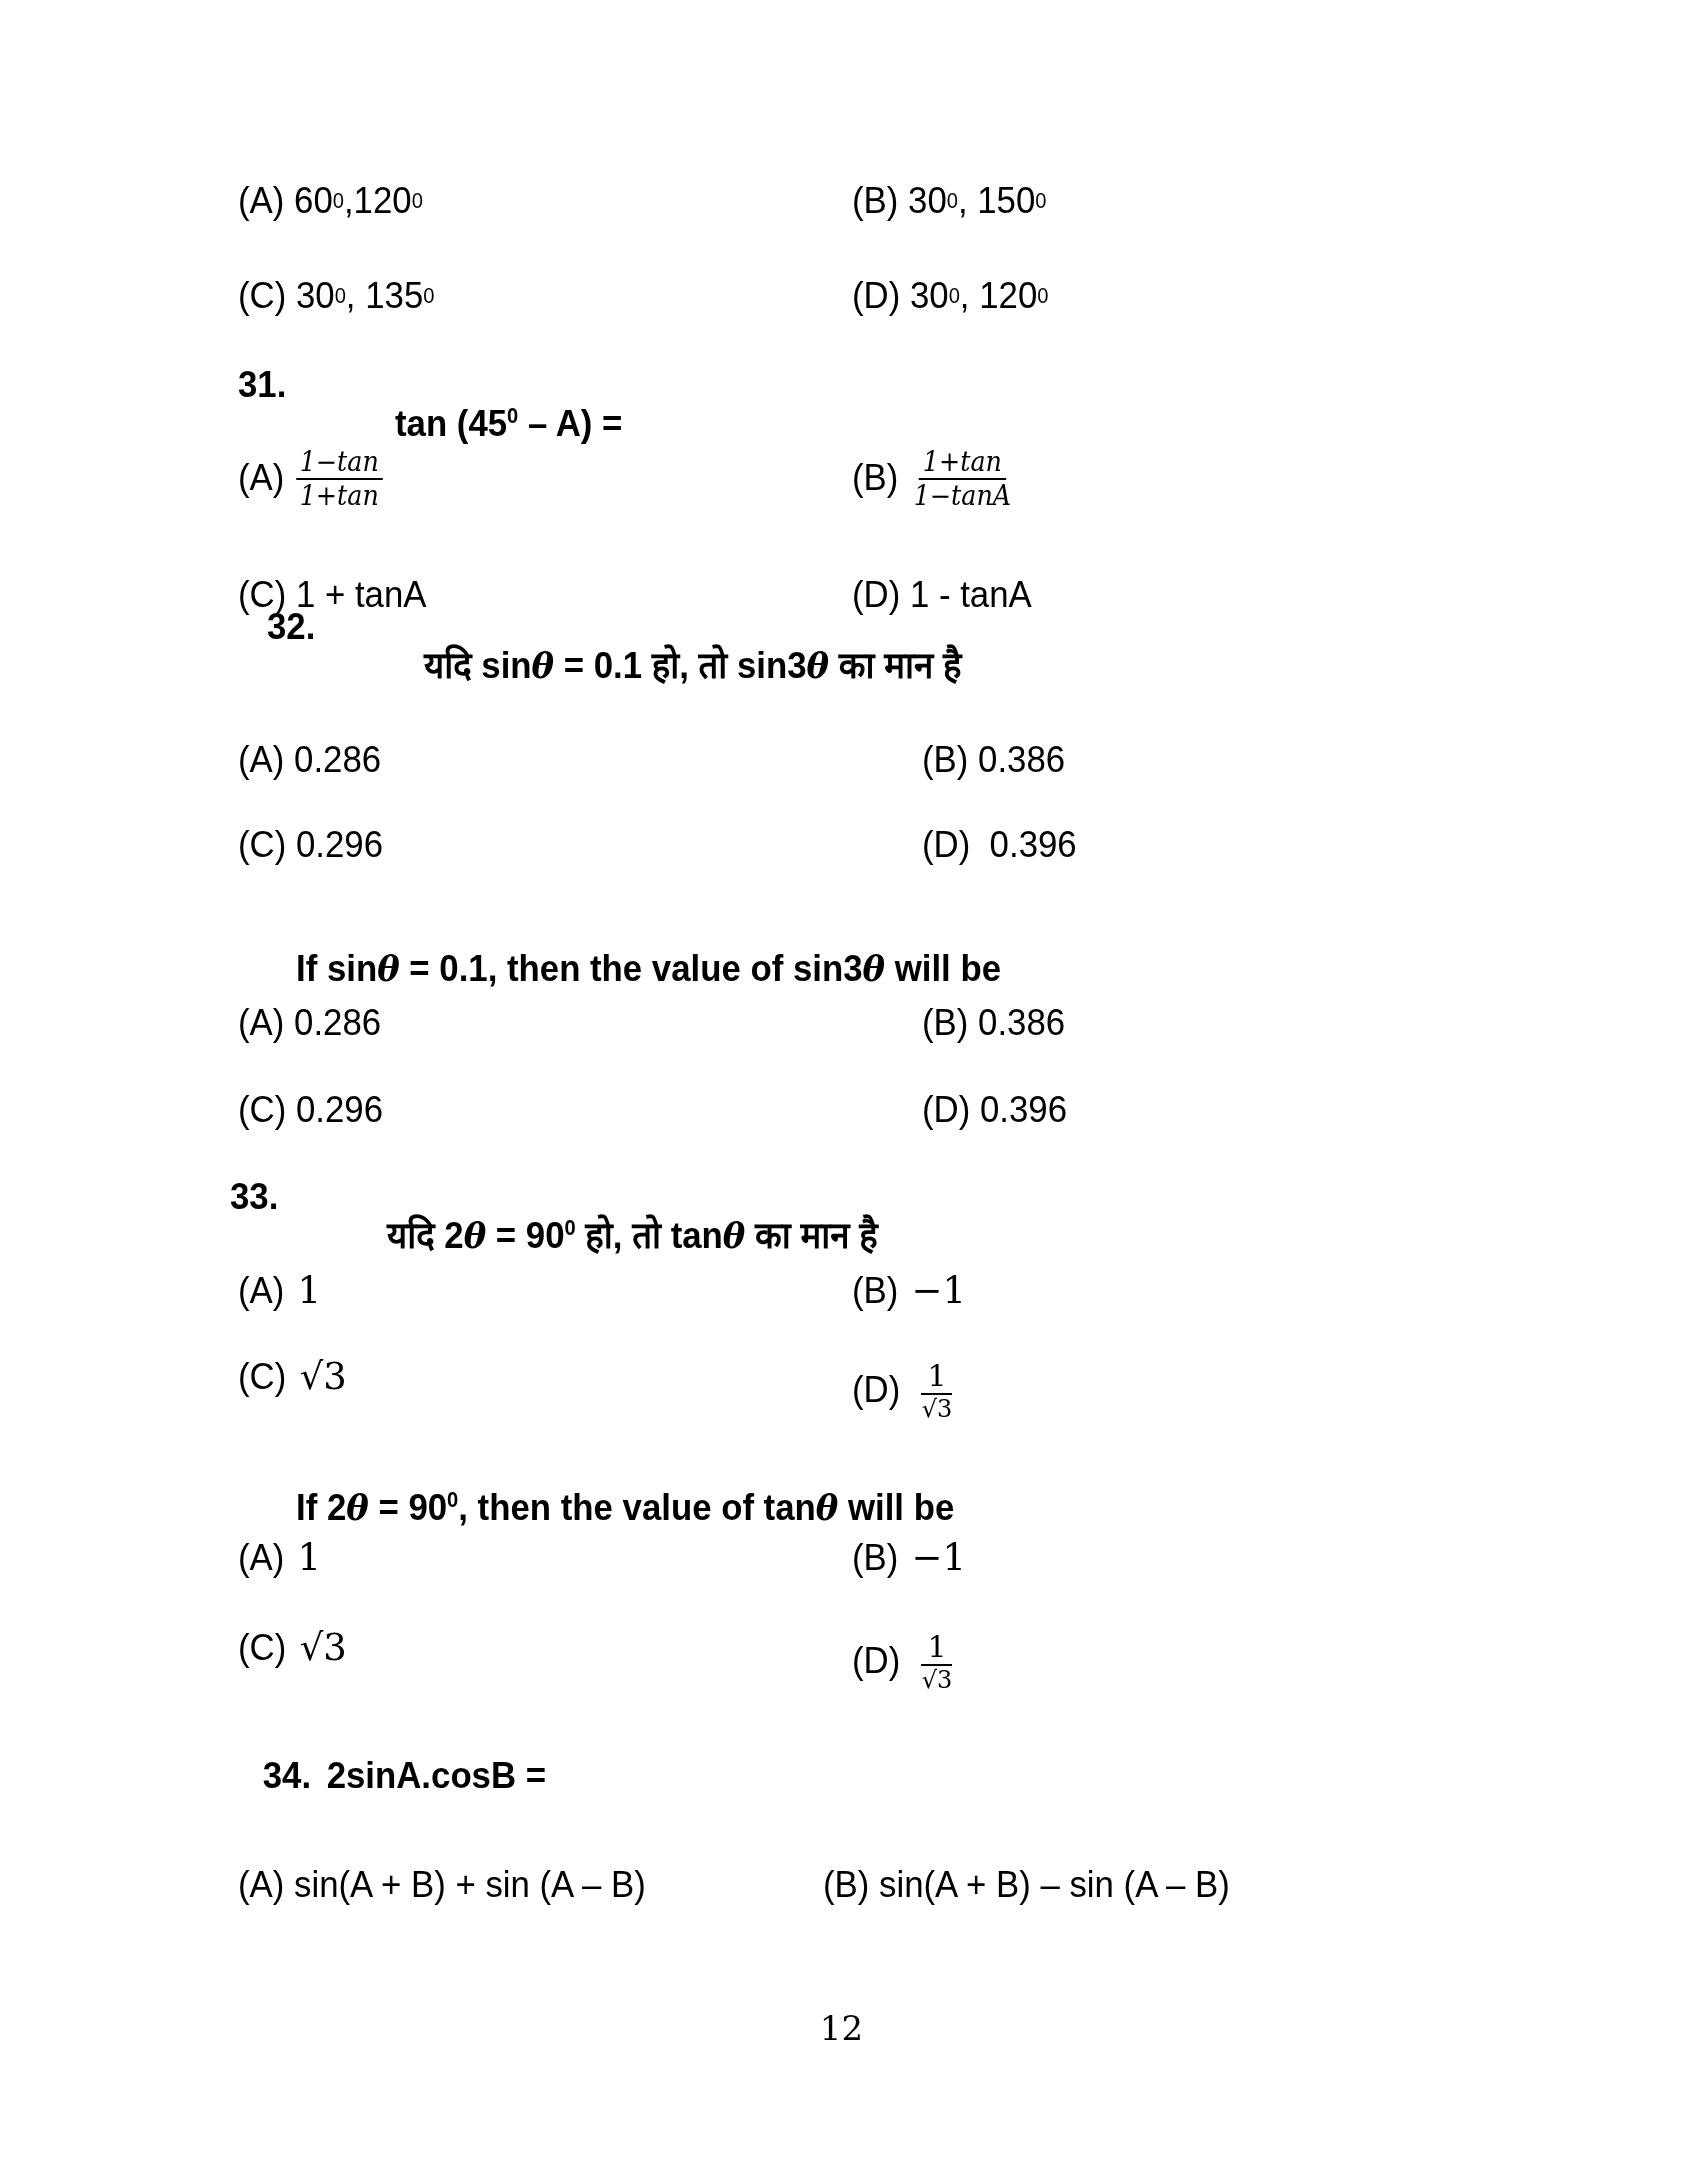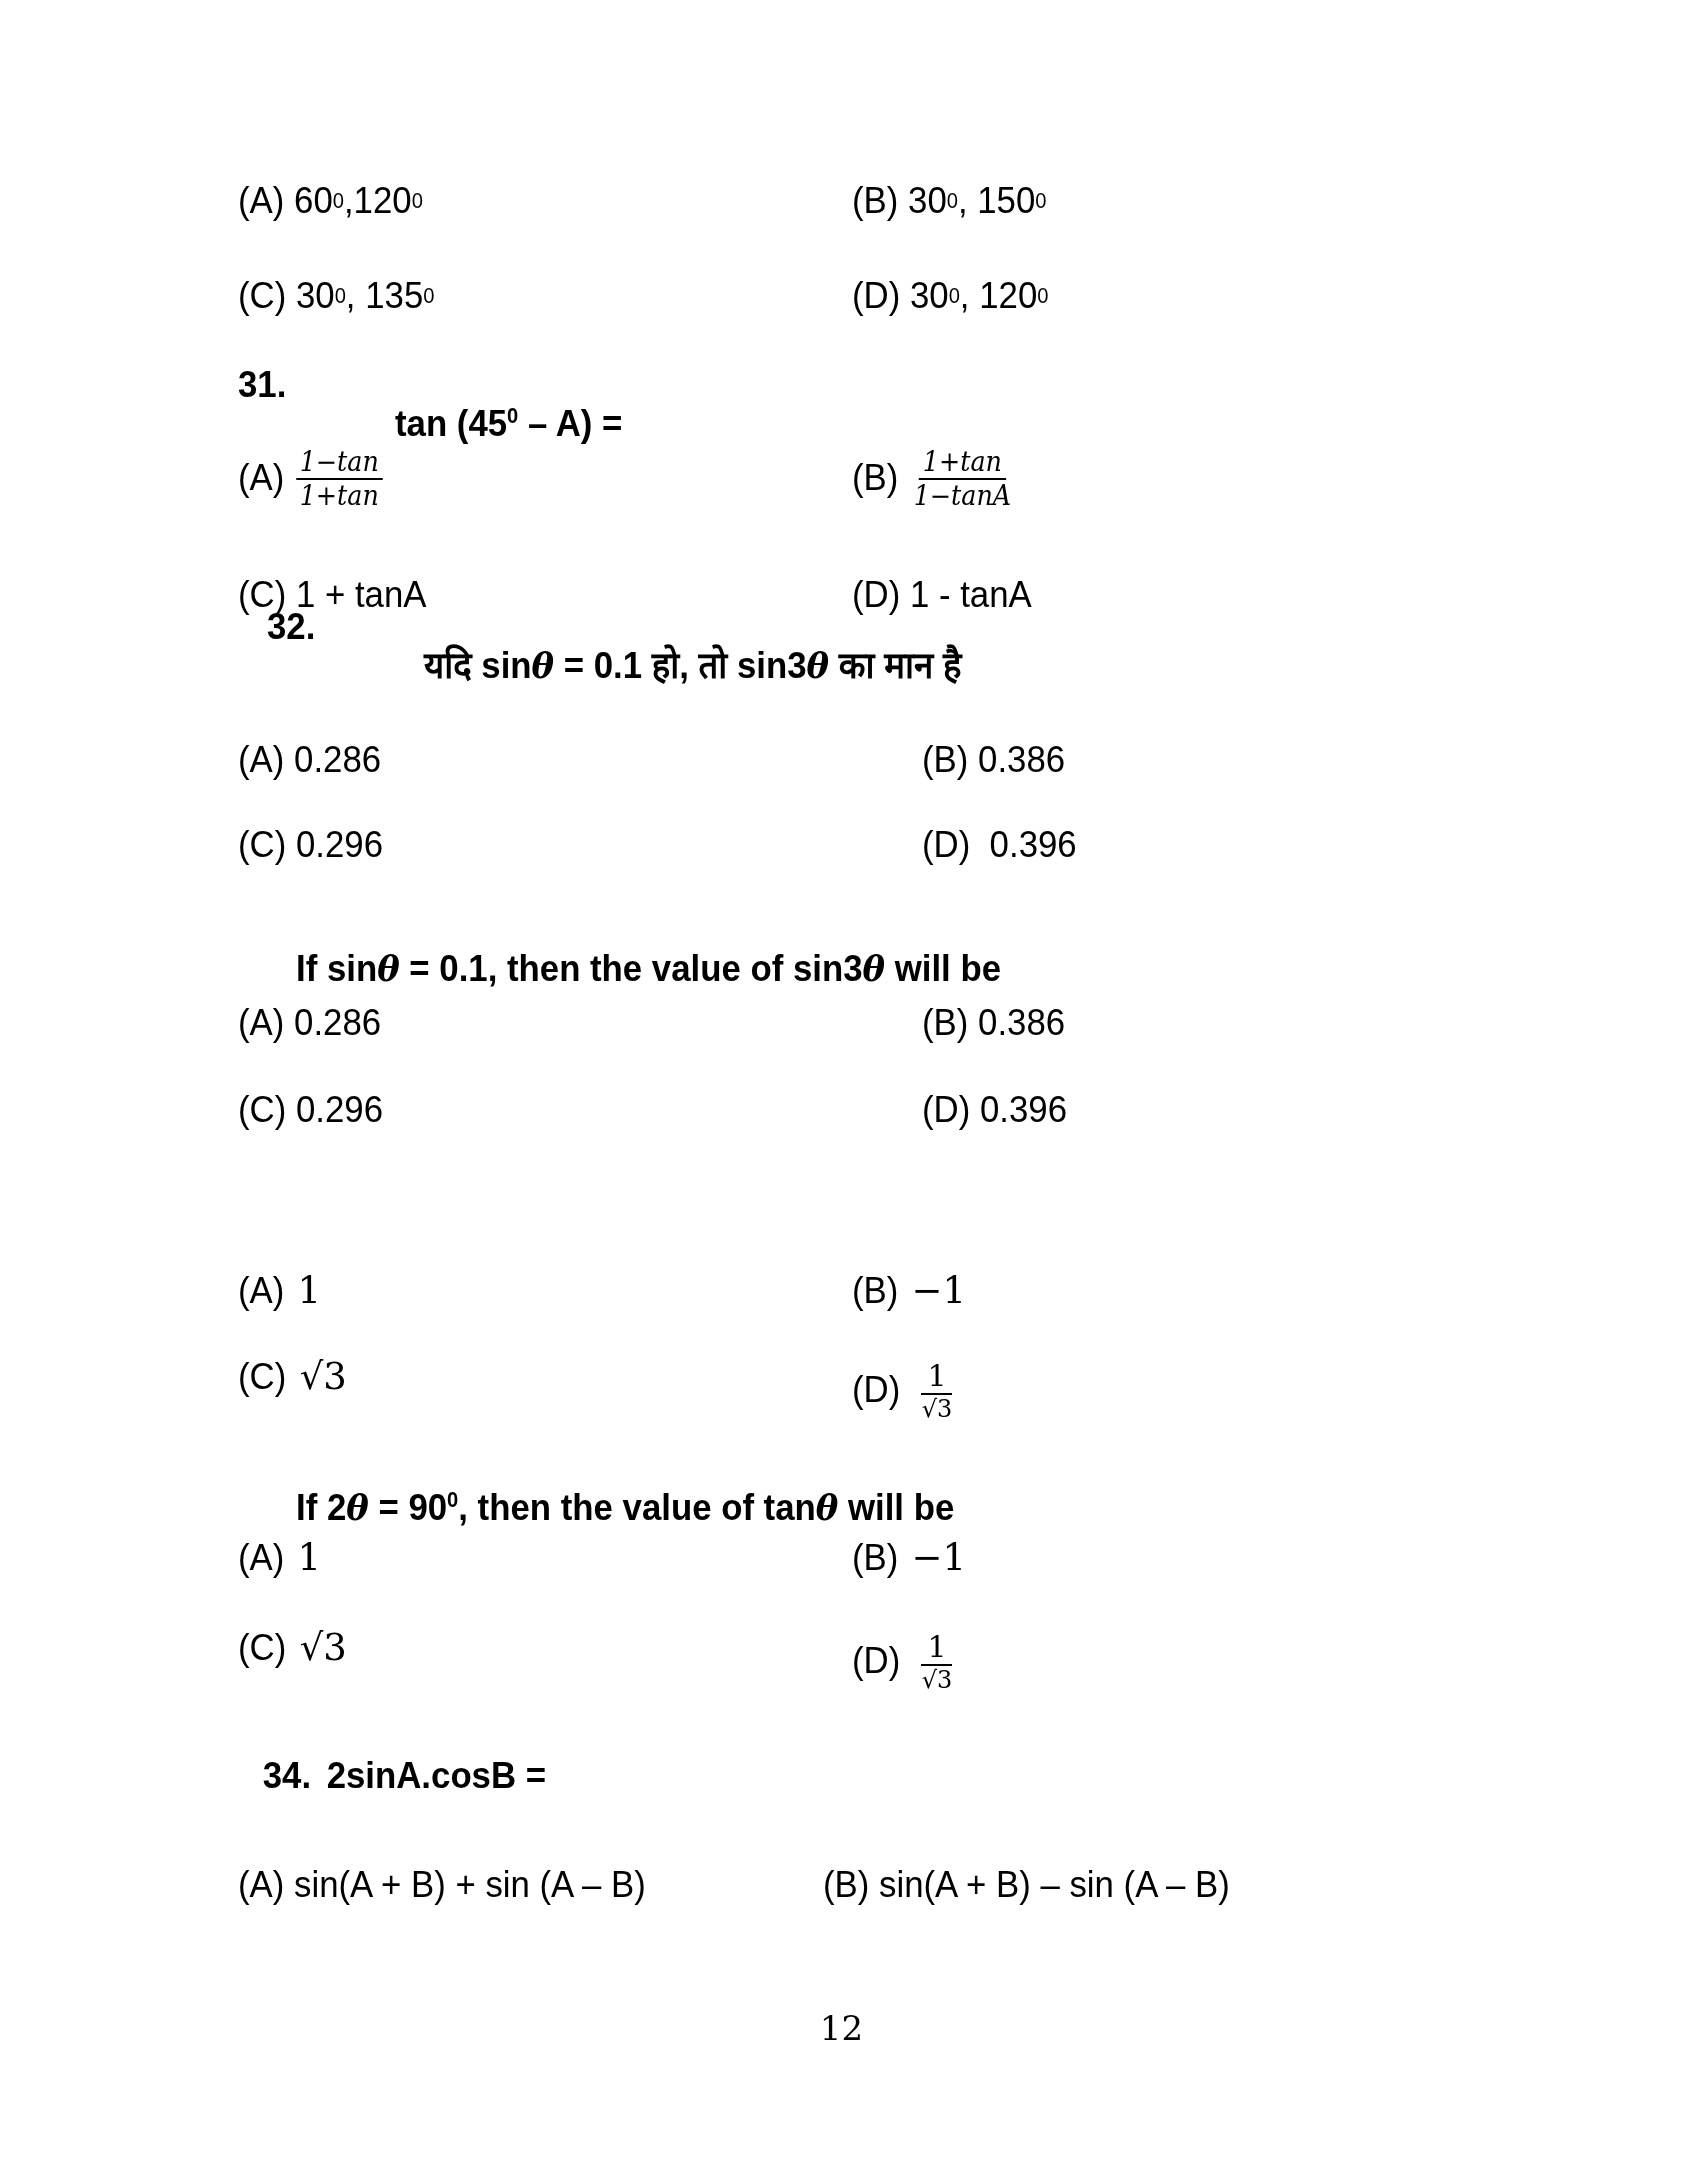--- a/index.html
+++ b/index.html
@@ -228,20 +228,26 @@
 
   <div class="optrow" style="top:1091px;">
     <div class="opt left cond">
       <span>(C)</span><span>&nbsp;</span><span>0.296</span>
     </div>
     <div class="opt right cond" style="margin-left:149px;">
       <span>(D)</span><span>&nbsp;</span><span>0.396</span>
     </div>
   </div>
 
+  <div class="qrow" style="top:1178px; left:230px;">
+    <div class="qnum cond">33.</div>
+    <div class="qtext cond">
+      <span>यदि 2</span><span class="theta">θ</span><span> = 90</span><sup class="deg">0</sup><span> हो, तो tan</span><span class="theta">θ</span><span> का मान है</span>
+    </div>
+  </div>
 
   <div class="optrow" style="top:1272px;">
     <div class="opt left">
       <span class="cond">(A)</span><span>&nbsp;</span><span class="math">1</span>
     </div>
     <div class="opt right" style="margin-left:79px;">
       <span class="cond">(B)</span><span>&nbsp;</span><span class="math">−1</span>
     </div>
   </div>
 

